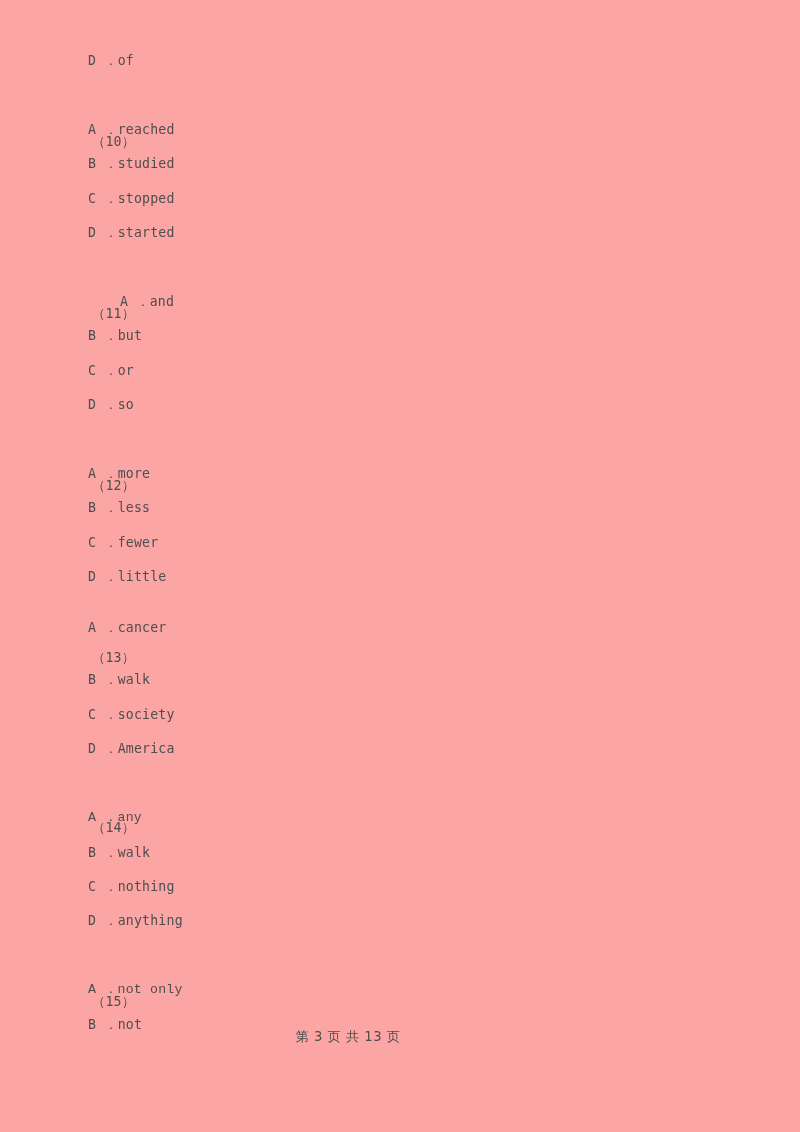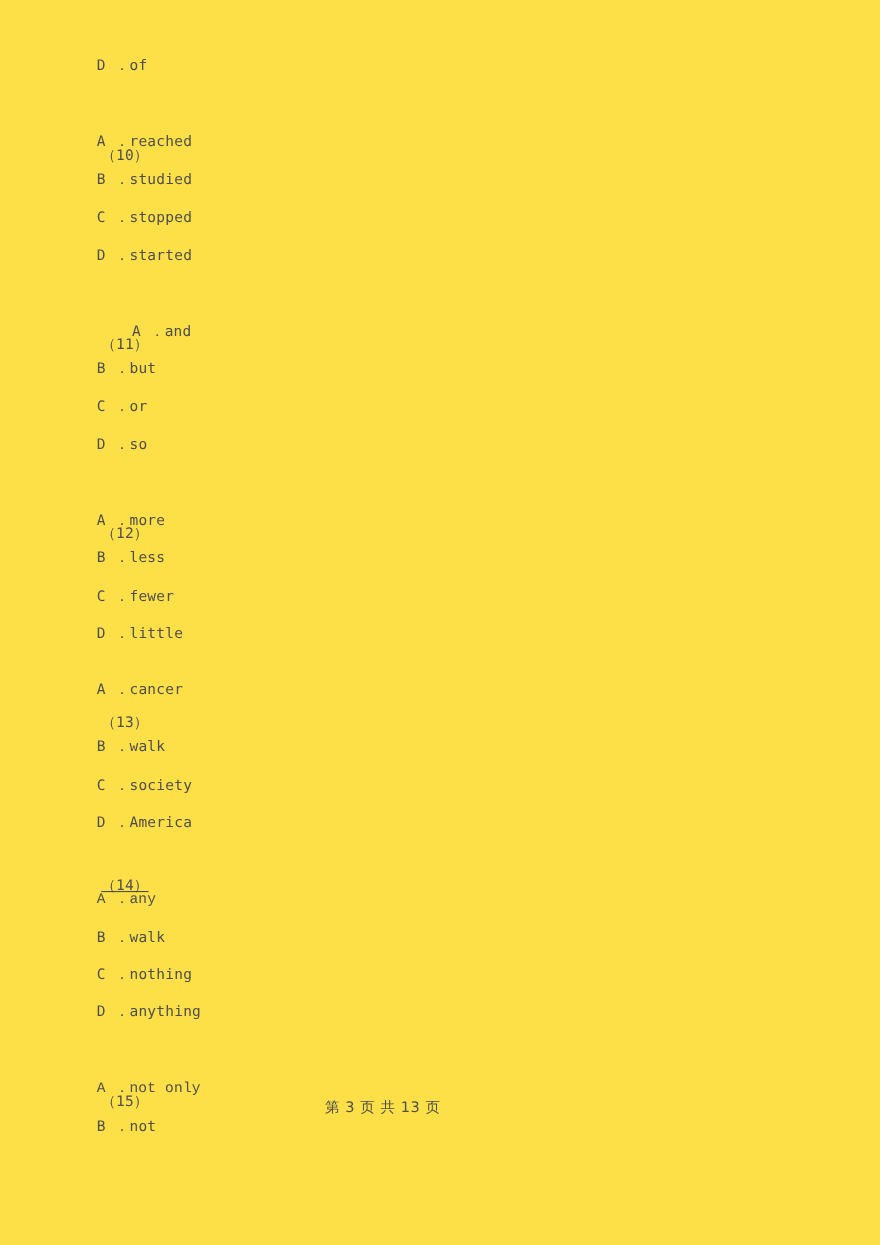--- a/index.html
+++ b/index.html
@@ -11,21 +11,21 @@
     width: 800px;
     height: 1132px;
     position: relative;
     overflow: hidden;
     font-family: "DejaVu Sans Mono", "Liberation Mono", monospace;
     -webkit-font-smoothing: antialiased;
   }
   .page {
     position: absolute;
     inset: 0;
-    background: #fde047;
+    background: #fca5a5;
   }
   .content {
     position: absolute;
     left: 0;
     top: 0;
     width: 800px;
   }
   .line {
     position: absolute;
     left: 88px;
@@ -38,21 +38,21 @@
   .line.opt {
     left: 88px;
   }
   .line.num {
     left: 92px;
     color: #4e4e4e;
     margin-top: 48px;
   }
   .footer {
     position: absolute;
-    top: 998px;
+    top: 1028px;
     left: 0;
     width: 696px;
     text-align: center;
     font-size: 13.2px;
     color: #4e4e4e;
     white-space: pre;
     font-family: "DejaVu Sans", "Liberation Sans", sans-serif;
     letter-spacing: 0.5px;
   }
 </style>
@@ -75,21 +75,21 @@
       <div class="line num" style="top: 430px;">（12）</div>
       <div class="line opt" style="top: 466px;">A ．more</div>
       <div class="line opt" style="top: 500px;">B ．less</div>
       <div class="line opt" style="top: 535px;">C ．fewer</div>
       <div class="line opt" style="top: 569px;">D ．little</div>
       <div class="line num" style="top: 602px;">（13）</div>
       <div class="line opt" style="top: 620px;">A ．cancer</div>
       <div class="line opt" style="top: 672px;">B ．walk</div>
       <div class="line opt" style="top: 707px;">C ．society</div>
       <div class="line opt" style="top: 741px;">D ．America</div>
-      <div class="line num" style="top: 750px; text-decoration: underline;">（14）</div>
+      <div class="line num" style="top: 772px;">（14）</div>
       <div class="line opt" style="top: 810px; font-family: Liberation Mono, monospace;">A ．any</div>
       <div class="line opt" style="top: 845px;">B ．walk</div>
       <div class="line opt" style="top: 879px;">C ．nothing</div>
       <div class="line opt" style="top: 913px;">D ．anything</div>
       <div class="line num" style="top: 946px;">（15）</div>
       <div class="line opt" style="top: 982px; font-family: Liberation Mono, monospace;">A ．not only</div>
       <div class="line opt" style="top: 1017px;">B ．not</div>
     </div>
   <div class="footer">第 3 页 共 13 页</div>
 </div>

